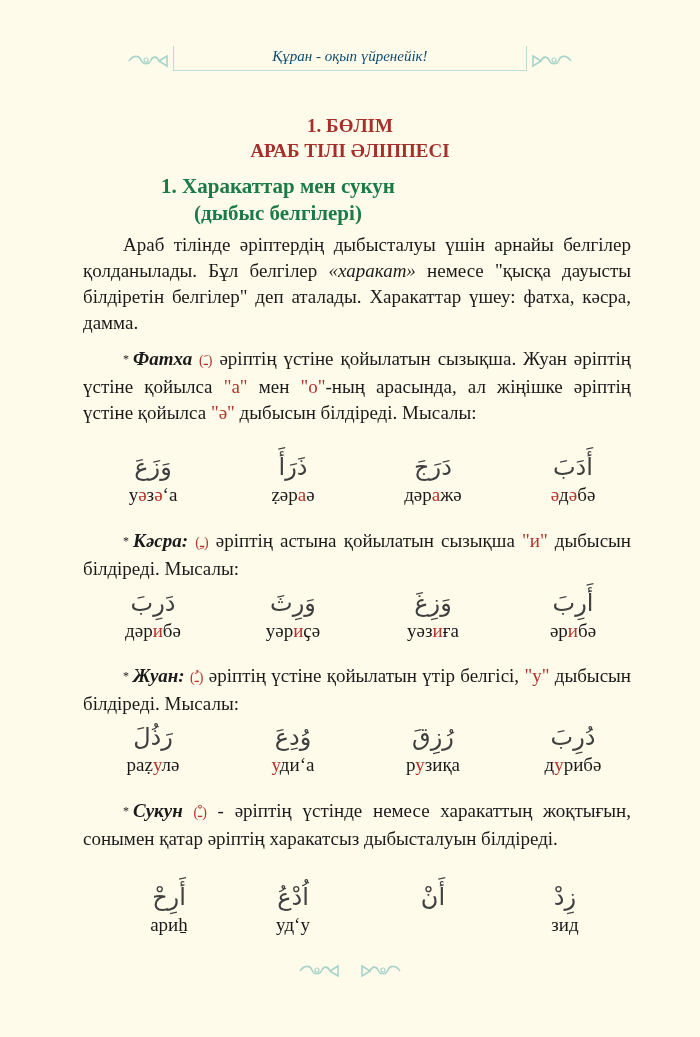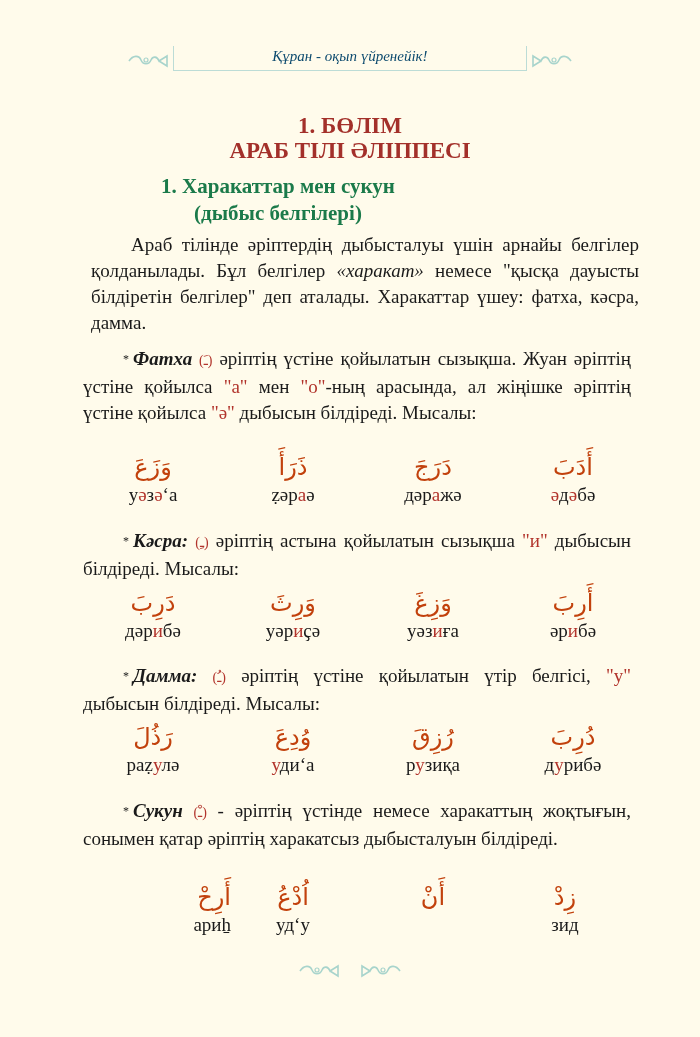--- a/index.html
+++ b/index.html
@@ -23,21 +23,21 @@
     position:absolute; left:0; right:0; top:2px; text-align:center;
     font-style:italic; font-size:15px; color:#0c4a6e;
   }
   .orn { position:absolute; width:44px; height:14px; }
   .orn svg { width:44px; height:14px; display:block; }
   .header .orn.l { left:2px; top:8px; }
   .header .orn.r { right:2px; top:8px; }
 
   .part {
     position:absolute; top:113px; left:0; width:700px; text-align:center;
-    color:#a3302a; font-weight:bold; font-size:23px; line-height:25px;
+    color:#a3302a; font-weight:bold; font-size:19px; line-height:25px;
   }
   .section {
     position:absolute; top:173px; left:0; width:556px; text-align:center;
     color:#1b7a4a; font-weight:bold; font-size:21px; line-height:27px;
   }
   .para {
     position:absolute; left:83px; width:548px;
     font-size:19px; line-height:26px; text-align:justify;
   }
   .indent { text-indent:40px; }
@@ -46,21 +46,21 @@
   .term { font-weight:bold; font-style:italic; }
   .star { font-size:12px; vertical-align:2px; margin-right:4px; }
   .mark { color:#b2342c; font-size:14px; }
   .row {
     position:absolute; left:83px; width:560px; height:60px;
   }
   .cell {
     position:absolute; width:140px; text-align:center;
   }
   .ar {
-    display:block; color:#c2410c; font-size:24px; line-height:30px;
+    display:block; color:#404040; font-size:24px; line-height:30px;
     font-family:"DejaVu Sans", sans-serif; direction:rtl;
   }
   .tr { display:block; font-size:19px; line-height:26px; }
   .footer { position:absolute; top:962px; left:298px; width:104px; height:16px; }
   .footer .orn.l { left:0; top:2px; }
   .footer .orn.r { right:0; top:2px; }
 </style>
 </head>
 <body>
 
@@ -91,21 +91,21 @@
 <div class="part">
   <div>1. БӨЛІМ</div>
   <div>АРАБ ТІЛІ ӘЛІППЕСІ</div>
 </div>
 
 <div class="section">
   <div>1. Харакаттар мен сукун</div>
   <div>(дыбыс белгілері)</div>
 </div>
 
-<div class="para indent" style="top:232px;margin-left:8px;"><span>Араб тілінде әріптердің дыбысталуы үшін арнайы белгілер қолданылады. Бұл белгілер </span><span class="it">«харакат»</span><span> немесе "қысқа дауысты білдіретін белгілер" деп аталады. Харакаттар үшеу: фатха, кәсра, дамма.</span></div>
+<div class="para indent" style="top:232px;"><span>Араб тілінде әріптердің дыбысталуы үшін арнайы белгілер қолданылады. Бұл белгілер </span><span class="it">«харакат»</span><span> немесе "қысқа дауысты білдіретін белгілер" деп аталады. Харакаттар үшеу: фатха, кәсра, дамма.</span></div>
 
 <div class="para indent" style="top:346px;"><span class="star">*</span><span class="term">Фатха</span> <span class="mark">(ـَ)</span><span> әріптің үстіне қойылатын сызықша. Жуан әріптің үстіне қойылса </span><span class="red">"а"</span><span> мен </span><span class="red">"о"</span><span>-ның арасында, ал жіңішке әріптің үстіне қойылса </span><span class="red">"ә"</span><span> дыбысын білдіреді. Мысалы:</span></div>
 
 <div class="row" style="top:452px;">
   <div class="cell" style="left:0;">
       <span class="ar">وَزَعَ</span>
       <span class="tr"><span>у</span><span class="red">ә</span><span>з</span><span class="red">ә</span><span>‘а</span></span>
     </div>
   <div class="cell" style="left:140px;">
       <span class="ar">ذَرَأَ</span>
@@ -135,21 +135,21 @@
   <div class="cell" style="left:280px;">
       <span class="ar">وَزِغَ</span>
       <span class="tr"><span>уәз</span><span class="red">и</span><span>ға</span></span>
     </div>
   <div class="cell" style="left:420px;">
       <span class="ar">أَرِبَ</span>
       <span class="tr"><span>әр</span><span class="red">и</span><span>бә</span></span>
     </div>
 </div>
 
-<div class="para indent" style="top:663px;"><span class="star">*</span><span class="term">Дамма:</span> <span class="mark">(ـُ)</span><span> әріптің үстіне қойылатын үтір белгісі, </span><span class="red">"у"</span><span> дыбысын білдіреді. Мысалы:</span></div>
+<div class="para indent" style="top:663px;"><span class="star">*</span><span class="term">Жуан:</span> <span class="mark">(ـُ)</span><span> әріптің үстіне қойылатын үтір белгісі, </span><span class="red">"у"</span><span> дыбысын білдіреді. Мысалы:</span></div>
 
 <div class="row" style="top:722px;">
   <div class="cell" style="left:0;">
       <span class="ar">رَذُلَ</span>
       <span class="tr"><span>раẓ</span><span class="red">у</span><span>лә</span></span>
     </div>
   <div class="cell" style="left:140px;">
       <span class="ar">وُدِعَ</span>
       <span class="tr"><span></span><span class="red">у</span><span>ди‘а</span></span>
     </div>
@@ -159,21 +159,21 @@
     </div>
   <div class="cell" style="left:280px;">
       <span class="ar">رُزِقَ</span>
       <span class="tr"><span>р</span><span class="red">у</span><span>зиқа</span></span>
     </div>
 </div>
 
 <div class="para indent" style="top:798px;"><span class="star">*</span><span class="term">Сукун</span> <span class="mark">(ـْ)</span><span> - әріптің үстінде немесе харакаттың жоқтығын, сонымен қатар әріптің харакатсыз дыбысталуын білдіреді.</span></div>
 
 <div class="row" style="top:882px;">
-  <div class="cell" style="left:8px;text-align:right;">
+  <div class="cell" style="left:16px;">
       <span class="ar">أَرِحْ</span>
       <span class="tr">ариẖ</span>
     </div>
   <div class="cell" style="left:140px;">
       <span class="ar">اُدْعُ</span>
       <span class="tr">уд‘у</span>
     </div>
   <div class="cell" style="left:280px;">
       <span class="ar">أَنْ</span>
     </div>

